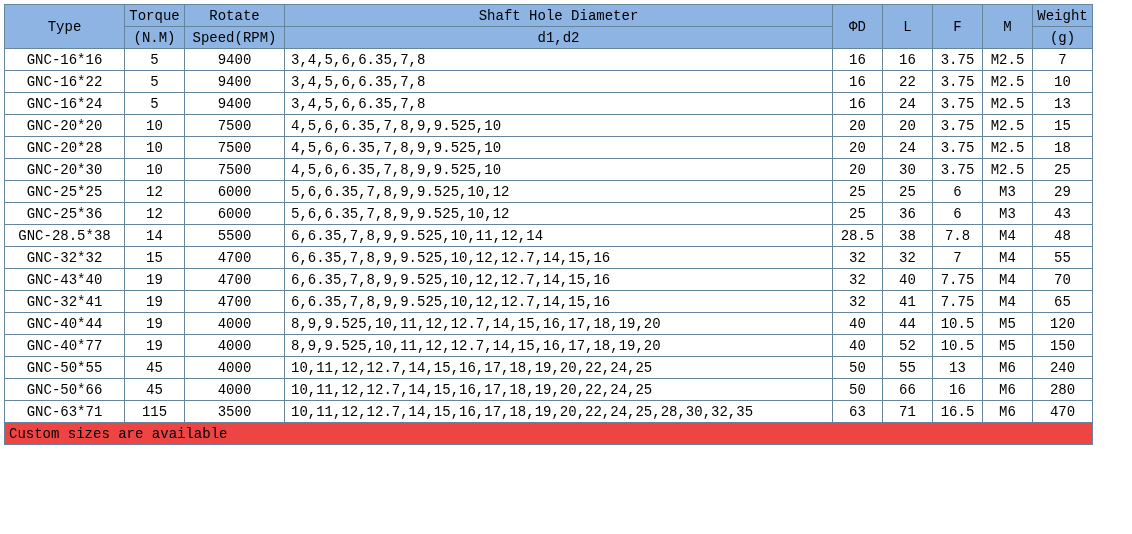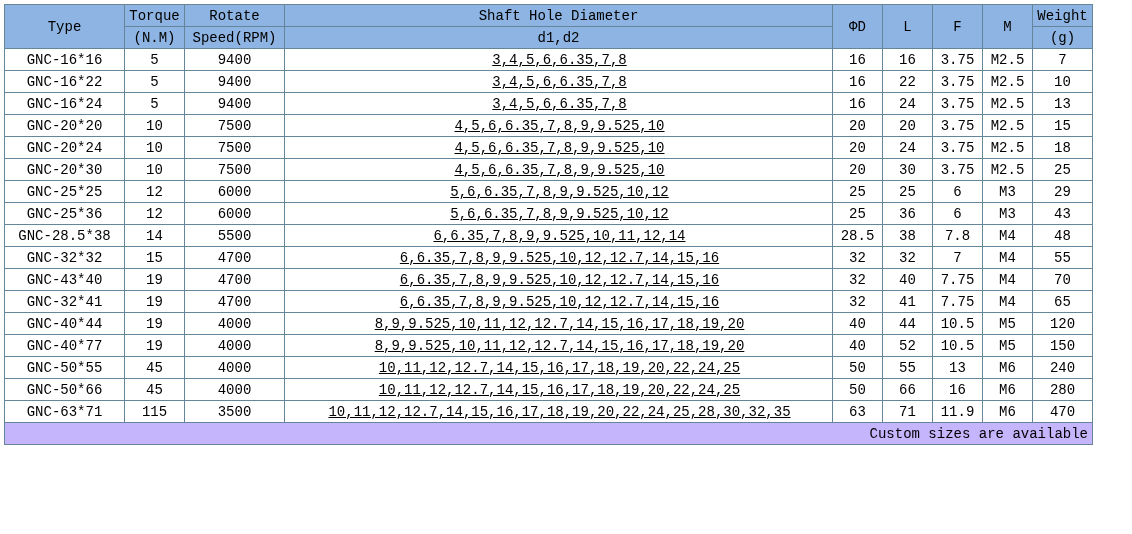--- a/index.html
+++ b/index.html
@@ -30,24 +30,24 @@
   .col-type   { width: 120px; }
   .col-torque { width: 60px; }
   .col-speed  { width: 100px; }
   .col-d1d2   { width: 548px; }
   .col-phid   { width: 50px; }
   .col-l      { width: 50px; }
   .col-f      { width: 50px; }
   .col-m      { width: 50px; }
   .col-wt     { width: 60px; }
   td.center { text-align: center; }
-  td.left   { text-align: center; padding-left: 6px; text-decoration: underline; }
+  td.left   { text-align: left; padding-left: 6px; }
   .footer-row td {
-    background: #c4b5fd;
-    text-align: right;
+    background: #ef4444;
+    text-align: left;
   }
 </style>
 </head>
 <body>
 
 <table>
   <colgroup>
     <col class="col-type">
       <col class="col-torque">
       <col class="col-speed">
@@ -116,21 +116,21 @@
         <td class="center">10</td>
         <td class="center">7500</td>
         <td class="left">4,5,6,6.35,7,8,9,9.525,10</td>
         <td class="center">20</td>
         <td class="center">20</td>
         <td class="center">3.75</td>
         <td class="center">M2.5</td>
         <td class="center">15</td>
       </tr>
       <tr>
-        <td class="center">GNC-20*24</td>
+        <td class="center">GNC-20*28</td>
         <td class="center">10</td>
         <td class="center">7500</td>
         <td class="left">4,5,6,6.35,7,8,9,9.525,10</td>
         <td class="center">20</td>
         <td class="center">24</td>
         <td class="center">3.75</td>
         <td class="center">M2.5</td>
         <td class="center">18</td>
       </tr>
       <tr>
@@ -254,21 +254,21 @@
         <td class="center">M6</td>
         <td class="center">280</td>
       </tr>
       <tr>
         <td class="center">GNC-63*71</td>
         <td class="center">115</td>
         <td class="center">3500</td>
         <td class="left">10,11,12,12.7,14,15,16,17,18,19,20,22,24,25,28,30,32,35</td>
         <td class="center">63</td>
         <td class="center">71</td>
-        <td class="center">11.9</td>
+        <td class="center">16.5</td>
         <td class="center">M6</td>
         <td class="center">470</td>
       </tr>
     </tbody>
   <tfoot>
     <tr class="footer-row">
       <td colspan="9">Custom sizes are available</td>
     </tr>
   </tfoot>
 </table>

